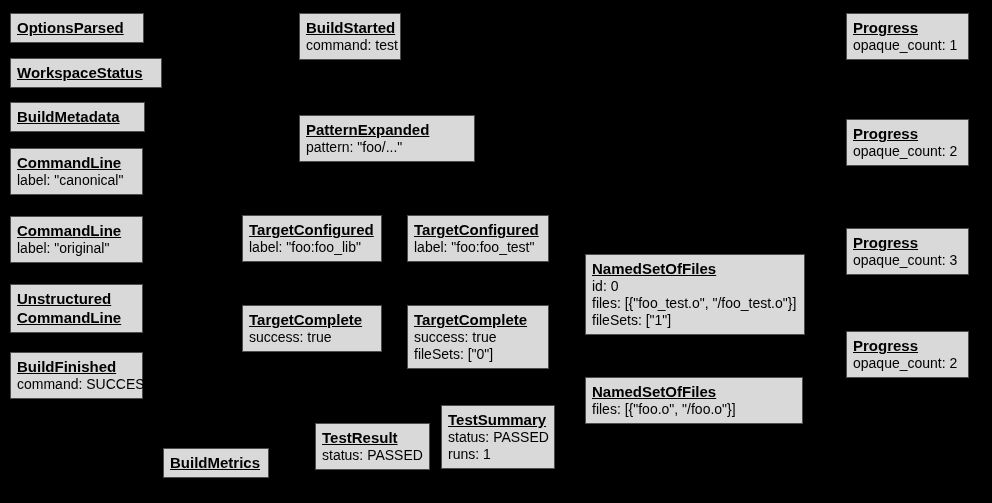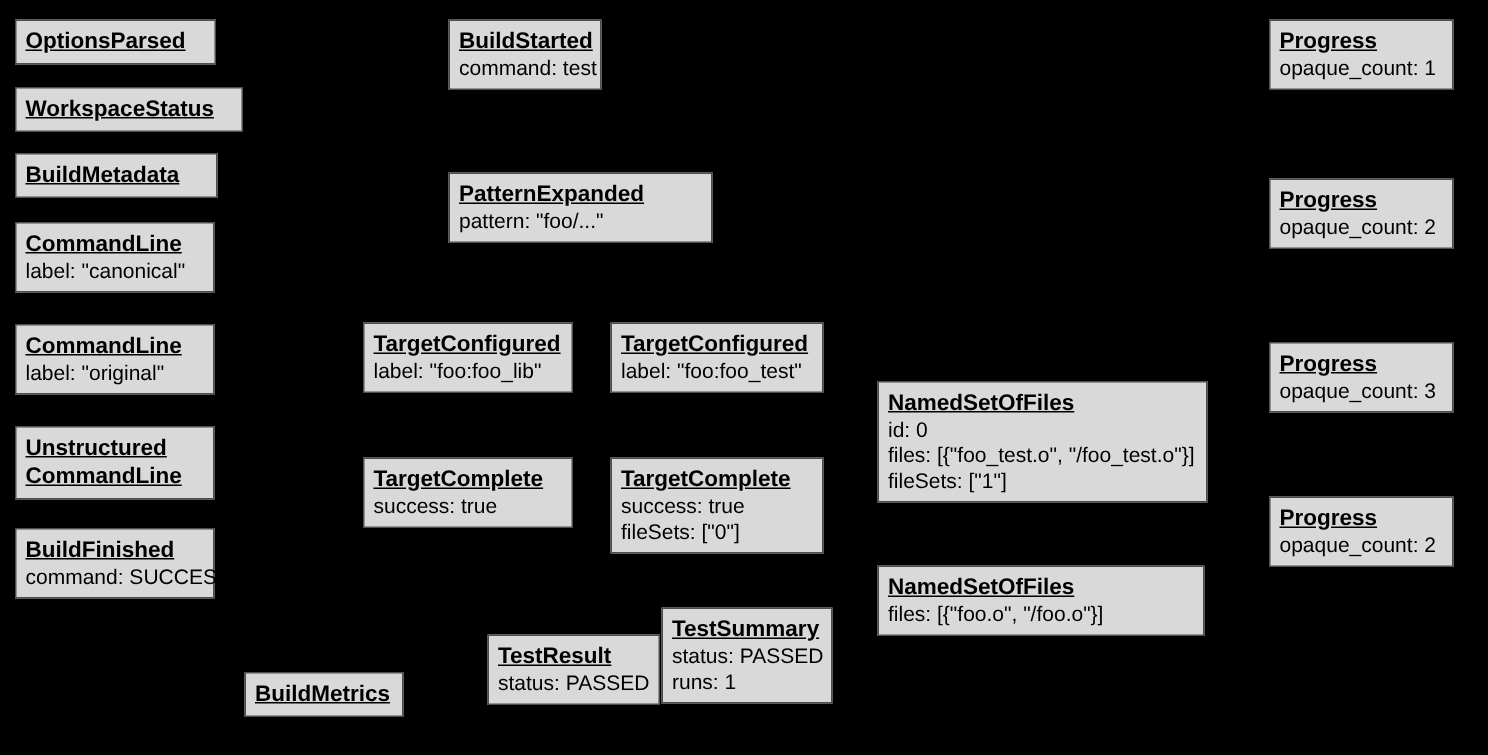--- a/index.html
+++ b/index.html
@@ -98,21 +98,21 @@
     <div class="node-title">TargetComplete</div>
     <div class="node-line">success: true</div>
   </div>
 
   <div class="node" style="left:407px; top:305px; width:142px;">
     <div class="node-title">TargetComplete</div>
     <div class="node-line">success: true</div>
     <div class="node-line">fileSets: ["0"]</div>
   </div>
 
-  <div class="node" style="left:325px; top:423px; width:115px;">
+  <div class="node" style="left:315px; top:423px; width:115px;">
     <div class="node-title">TestResult</div>
     <div class="node-line">status: PASSED</div>
   </div>
 
   <div class="node" style="left:441px; top:405px; width:114px;">
     <div class="node-title">TestSummary</div>
     <div class="node-line">status: PASSED</div>
     <div class="node-line">runs: 1</div>
   </div>
 

